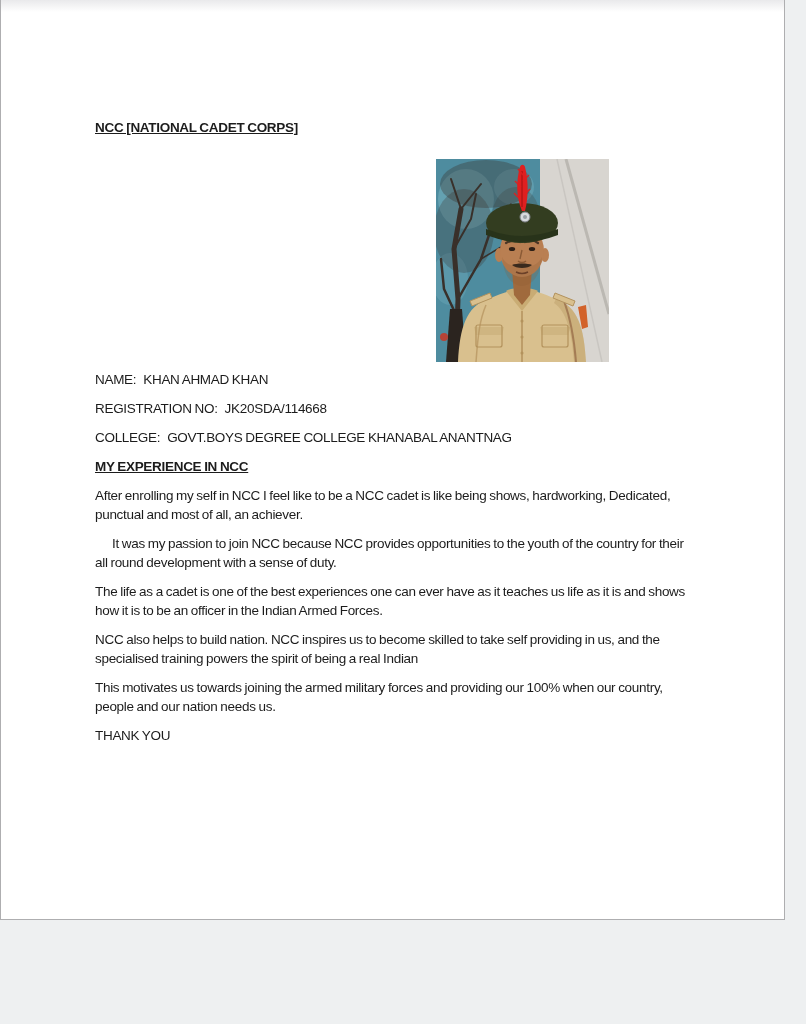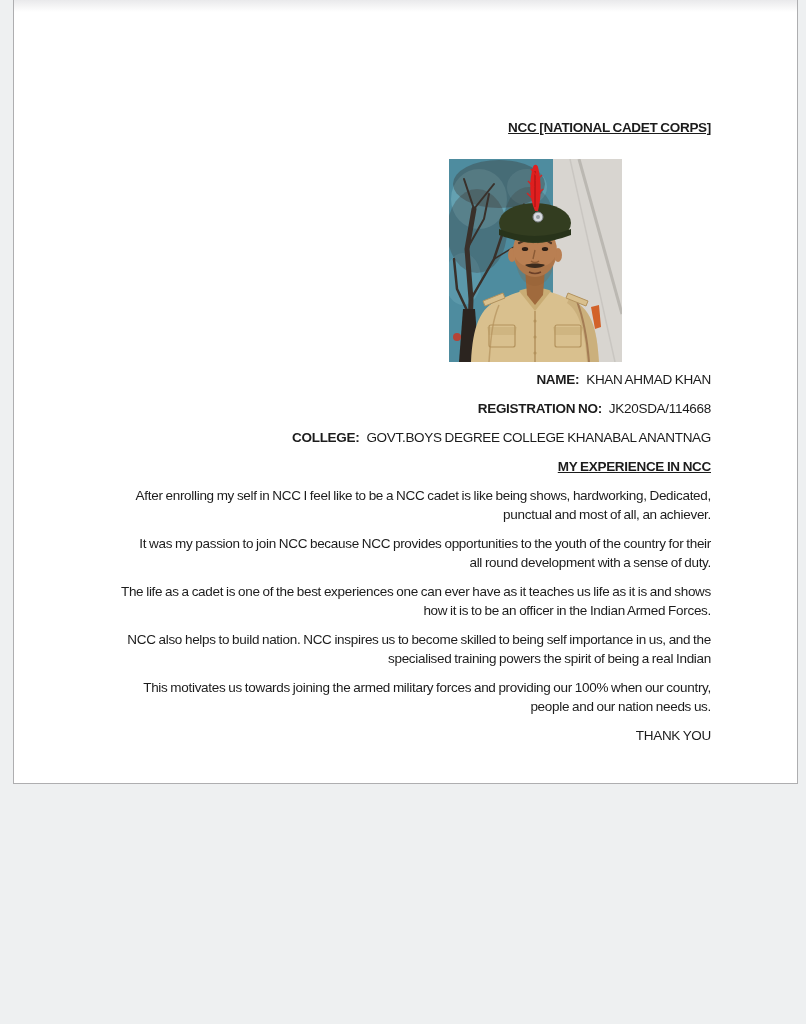--- a/index.html
+++ b/index.html
@@ -6,28 +6,26 @@
     margin: 0;
     padding: 0;
     width: 806px;
     height: 1024px;
     background: #eef0f1;
     overflow: hidden;
     font-family: "Liberation Sans", "DejaVu Sans", sans-serif;
   }
   .page {
     position: relative;
-    margin-left: 13px;
     width: 785px;
-    height: 784px;
+    height: 920px;
     background: #ffffff;
     border: 1px solid #aeaeb0;
     border-top: none;
     box-sizing: border-box;
-    text-align: right;
   }
   .page::before {
     content: "";
     position: absolute;
     top: 0; left: 0; right: 0;
     height: 12px;
     background: linear-gradient(#e9e9eb, rgba(255,255,255,0));
     pointer-events: none;
   }
   .content {
@@ -47,21 +45,21 @@
   .photo {
     width: 173px;
     height: 203px;
     margin: 0 0 8px 341px;
     line-height: 0;
   }
   .photo svg { display: block; }
   p.field {
     margin: 0 0 10px 0;
   }
-  .field-label { font-weight: bold; }
+  .field-label { font-weight: normal; }
   .field-value { padding-left: 7px; }
   .unit-heading, .section-heading {
     font-weight: bold;
     text-decoration: underline;
     margin: 0 0 10px 0;
   }
   .squiggle {
     text-decoration: underline wavy #c0392b;
     text-decoration-thickness: 1px;
     text-underline-offset: 3px;
@@ -174,19 +172,19 @@
     <p class="field">
       <span class="field-label">COLLEGE:</span><span class="field-value">GOVT.BOYS DEGREE COLLEGE KHANABAL ANANTNAG</span>
     </p>
 
 
     <p class="section-heading">MY EXPERIENCE IN NCC</p>
 
     <p class="body-para">After enrolling my self in NCC I feel like to be a NCC cadet is like being shows, hardworking, Dedicated, punctual and most of all, an achiever.</p>
     <p class="body-para para-indent">It was my passion to join NCC because NCC provides opportunities to the youth of the country for their all round development with a sense of duty.</p>
     <p class="body-para">The life as a cadet is one of the best experiences one can ever have as it teaches us life as it is and shows how it is to be an officer in the Indian Armed Forces.</p>
-    <p class="body-para">NCC also helps to build nation. NCC inspires us to become skilled to being self importance in us, and the specialised training powers the spirit of being a real Indian</p>
+    <p class="body-para">NCC also helps to build nation. NCC inspires us to become skilled to take self providing in us, and the specialised training powers the spirit of being a real Indian</p>
     <p class="body-para">This motivates us towards joining the armed military forces and providing our 100% when our country, people and our nation needs us.</p>
 
     <p class="closing">THANK YOU</p>
 
   </div>
 </div>
 
 </body></html>

